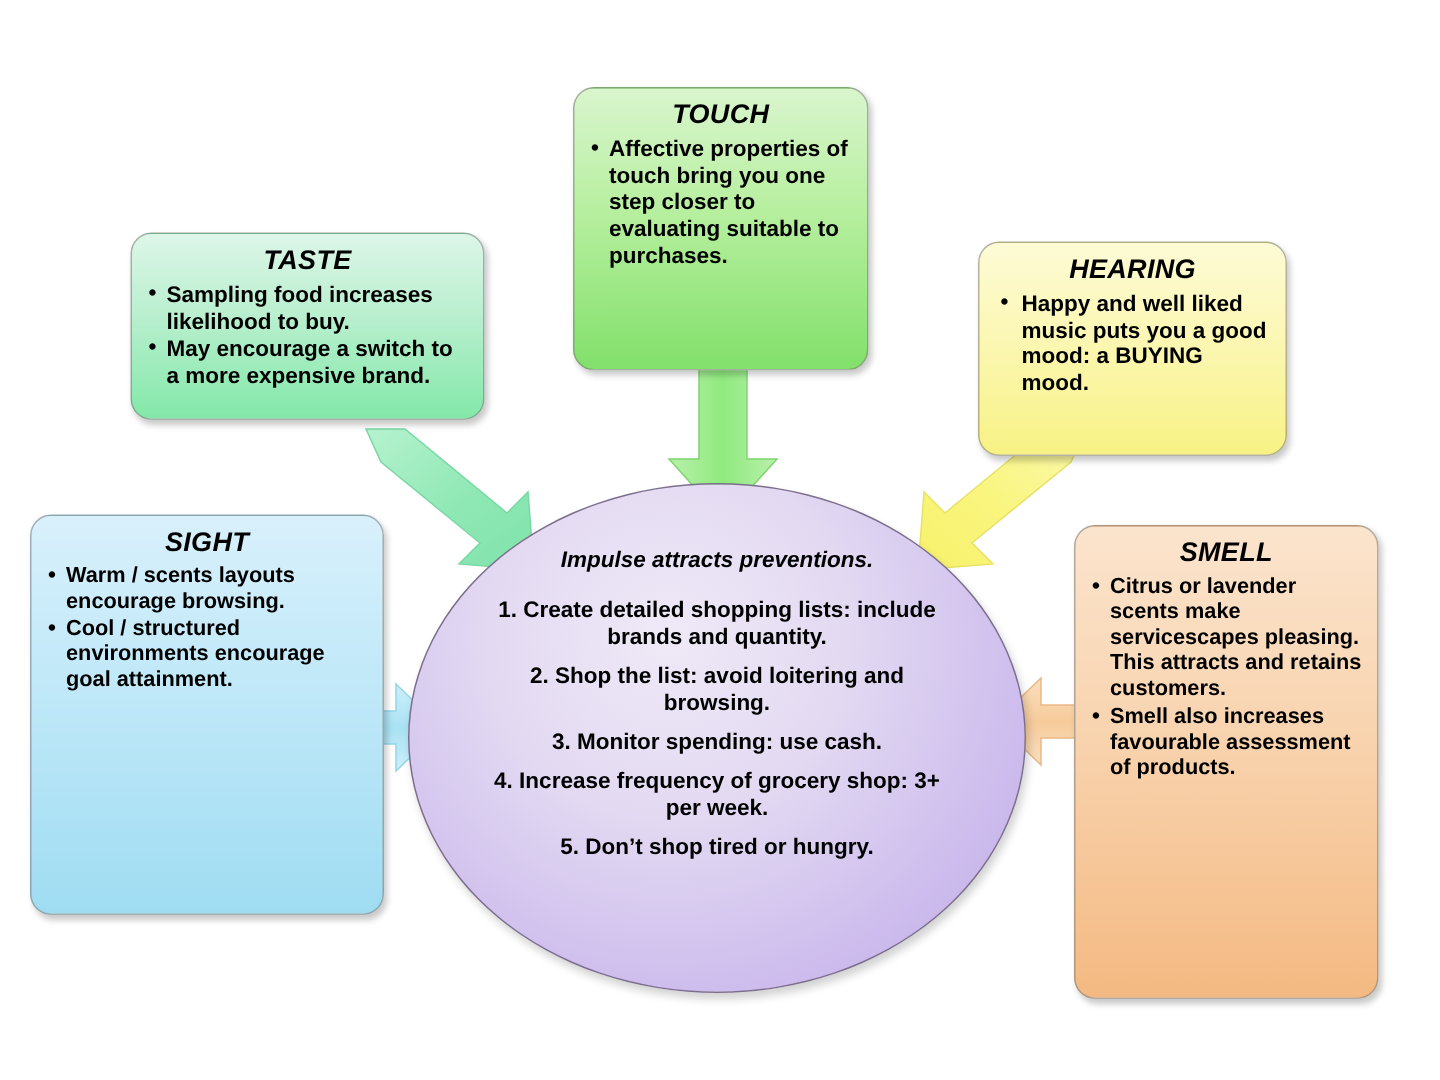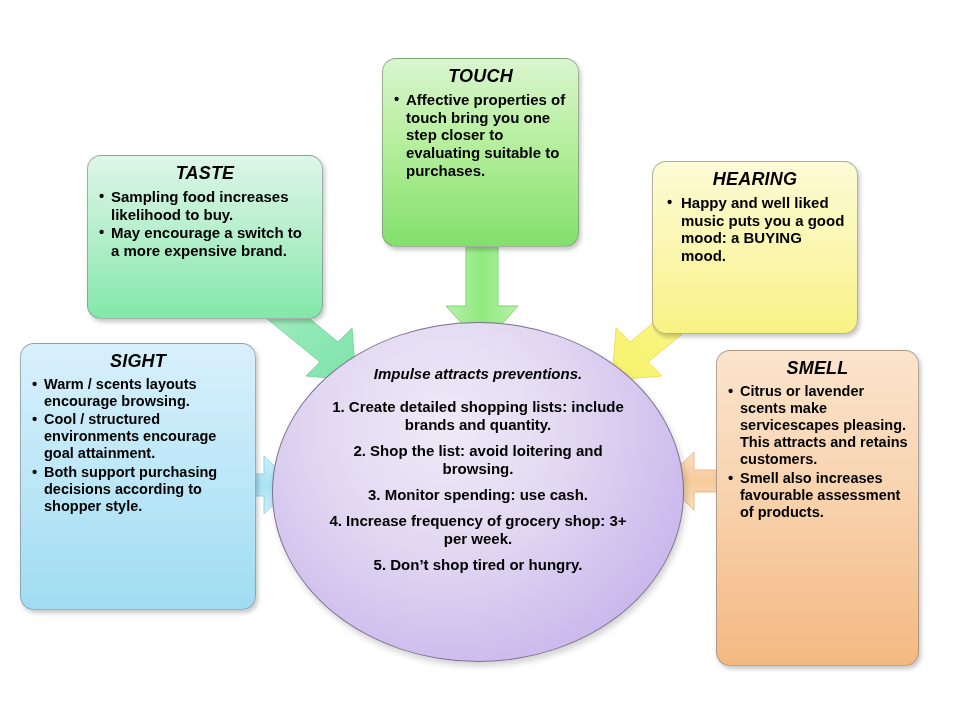--- a/index.html
+++ b/index.html
@@ -53,29 +53,29 @@
   .sense-list li::before {
     content: "\2022";
     position: absolute;
     left: 1px;
     top: -1px;
     font-size: 15px;
   }
 
   
   #box-taste {
-    left: 87px; top: 155px; width: 236px; height: 164px;
+    left: 87px; top: 155px; width: 236px; height: 125px;
     background: linear-gradient(180deg, #ddf6e8 0%, #b8efce 45%, #83e8a9 100%);
   }
   #box-touch {
     left: 382px; top: 58px; width: 197px; height: 189px;
     background: linear-gradient(180deg, #d9f5cd 0%, #b6ef9e 45%, #82e06b 100%);
   }
   #box-hearing {
-    left: 652px; top: 161px; width: 206px; height: 173px;
+    left: 652px; top: 161px; width: 206px; height: 143px;
     background: linear-gradient(180deg, #fdfbd6 0%, #fbf7b4 45%, #f8f284 100%);
   }
   #box-sight {
     left: 20px; top: 343px; width: 236px; height: 267px;
     background: linear-gradient(180deg, #d8f0fb 0%, #bfe8f8 45%, #9fdcf2 100%);
   }
   #box-smell {
     left: 716px; top: 350px; width: 203px; height: 316px;
     background: linear-gradient(180deg, #fbe4cd 0%, #f8d3ae 45%, #f4b982 100%);
   }
@@ -241,21 +241,20 @@
     <ul class="sense-list">
       <li>Happy and well liked music puts you a good mood: a BUYING mood.</li>
     </ul>
   </div>
 
   <div class="sense-box" id="box-sight">
     <div class="sense-title">SIGHT</div>
     <ul class="sense-list">
       <li>Warm / scents layouts encourage browsing.</li>
       <li>Cool / structured environments encourage goal attainment.</li>
-      <li>Both support purchasing decisions according to shopper style.</li>
     </ul>
   </div>
 
   <div class="sense-box" id="box-smell">
     <div class="sense-title">SMELL</div>
     <ul class="sense-list">
       <li>Citrus or lavender scents make servicescapes pleasing.  This attracts and retains customers.</li>
       <li>Smell also increases favourable assessment of products.</li>
     </ul>
   </div>

